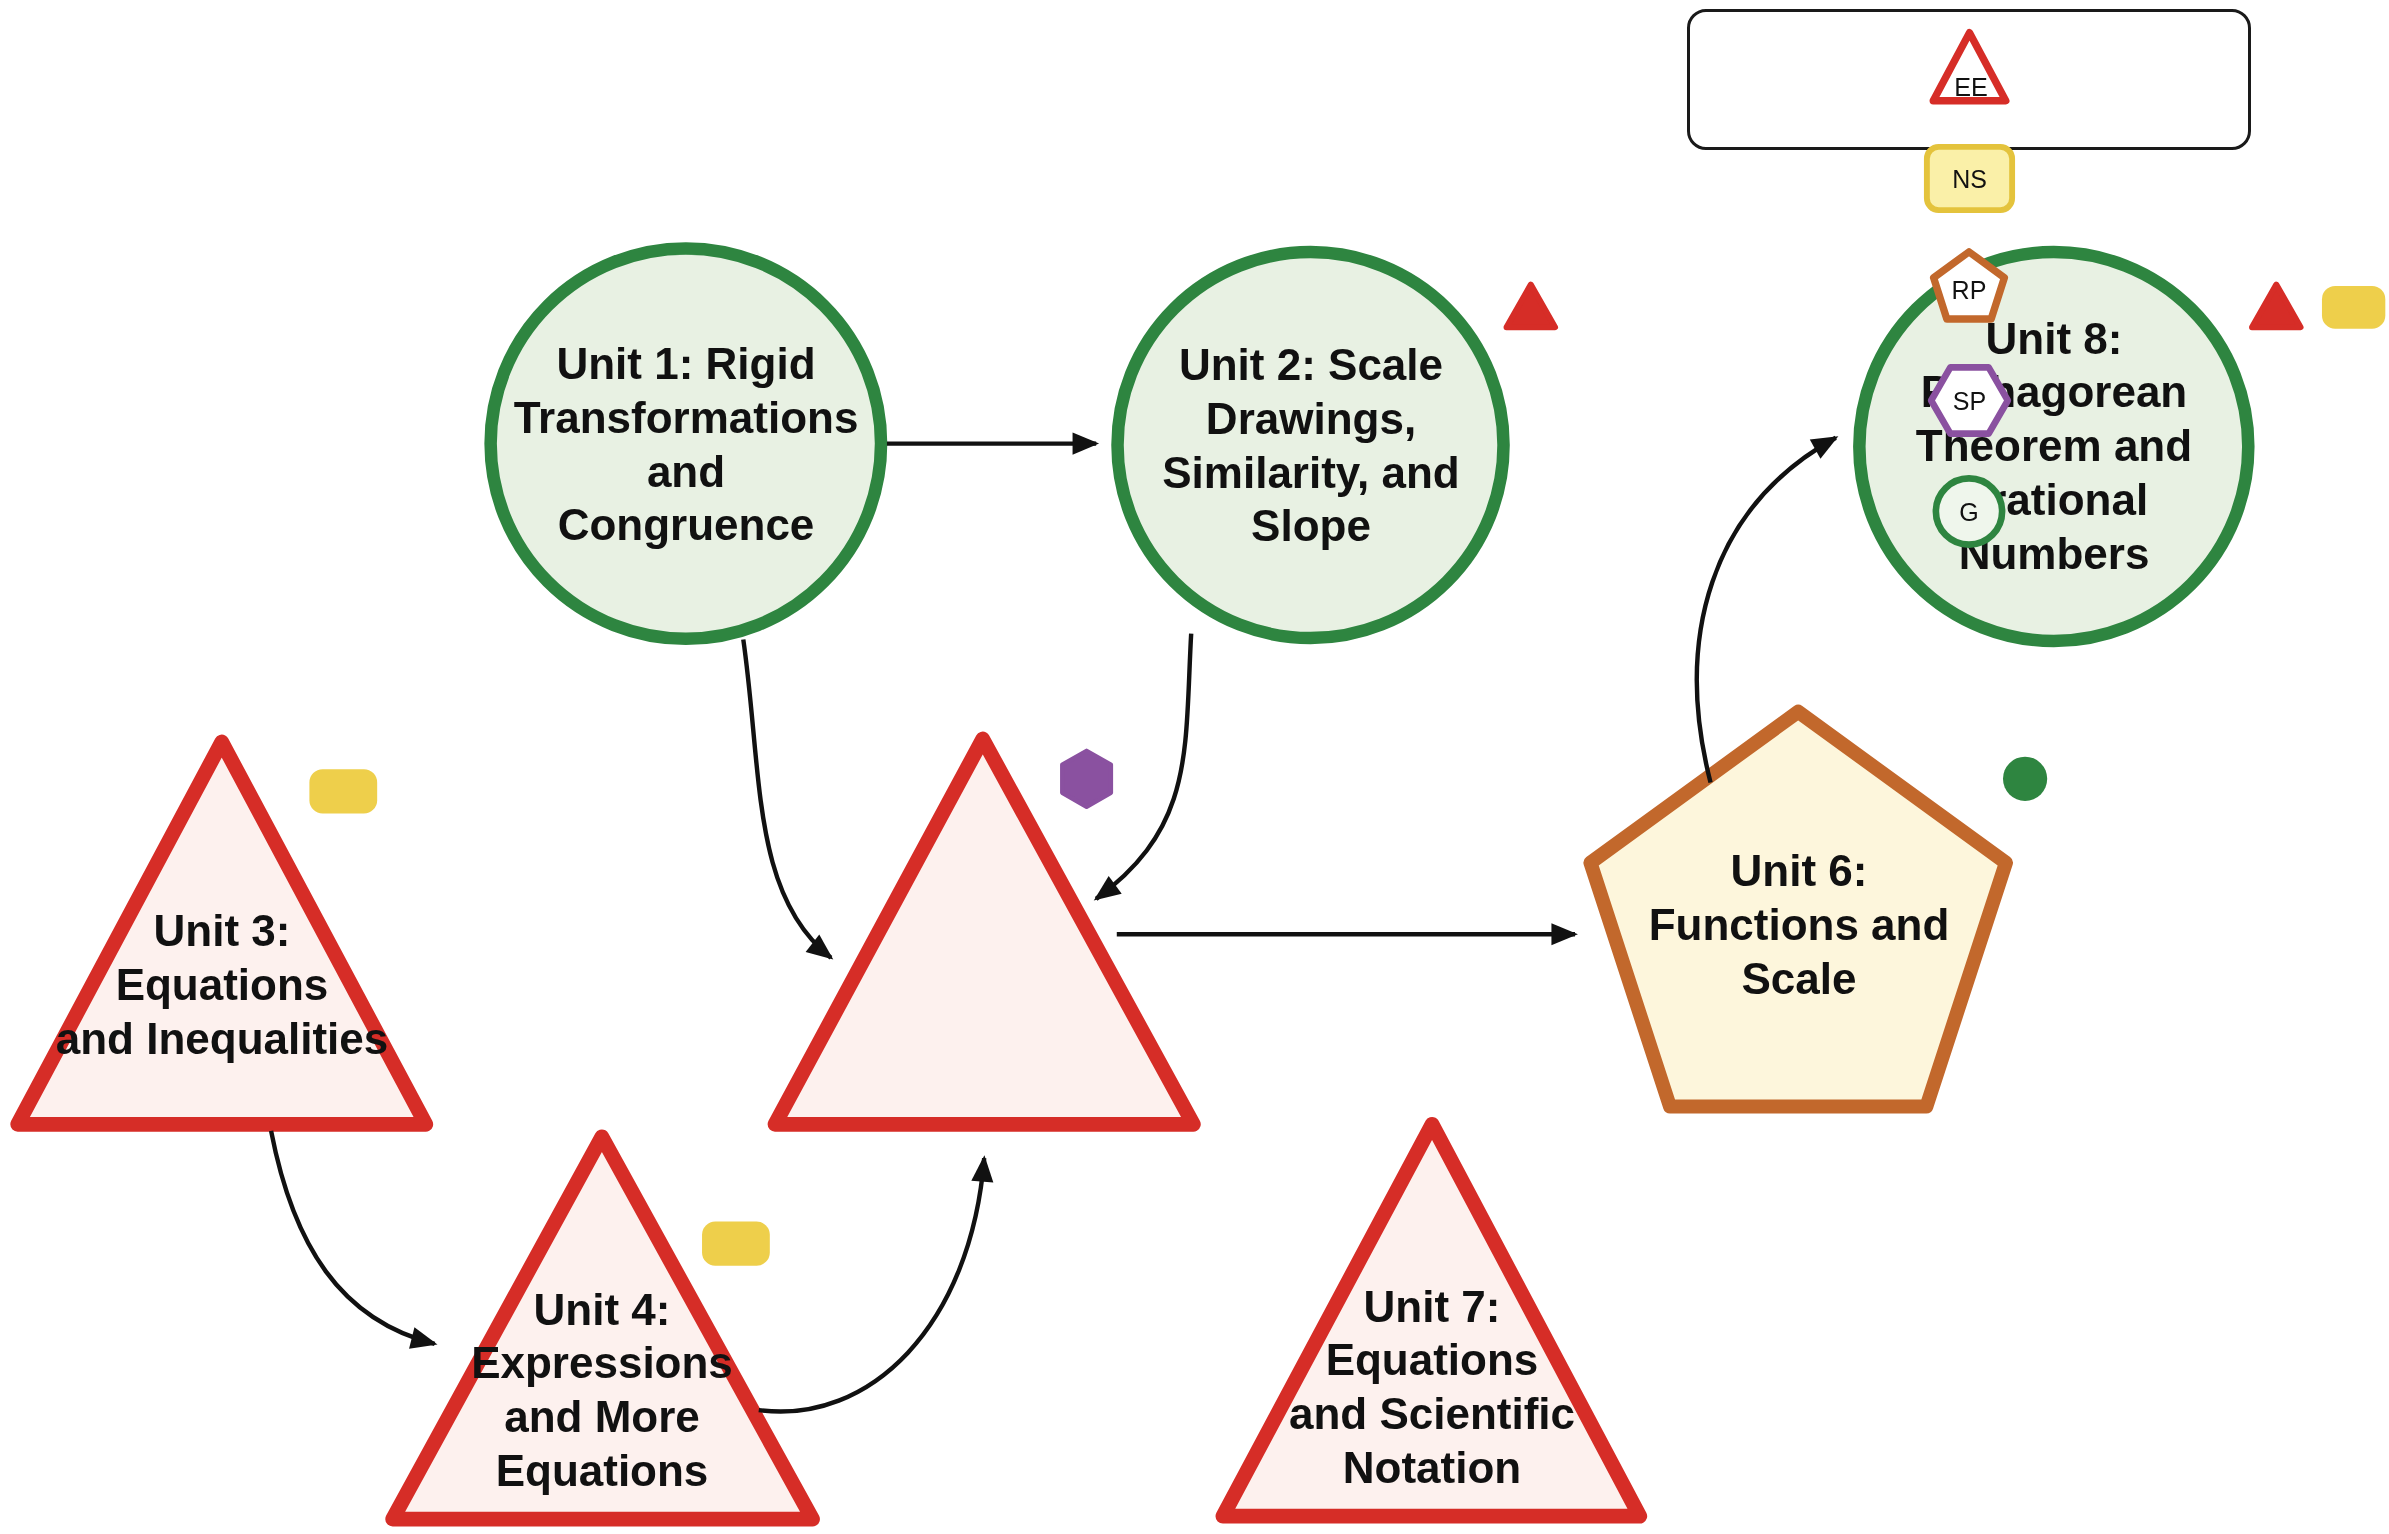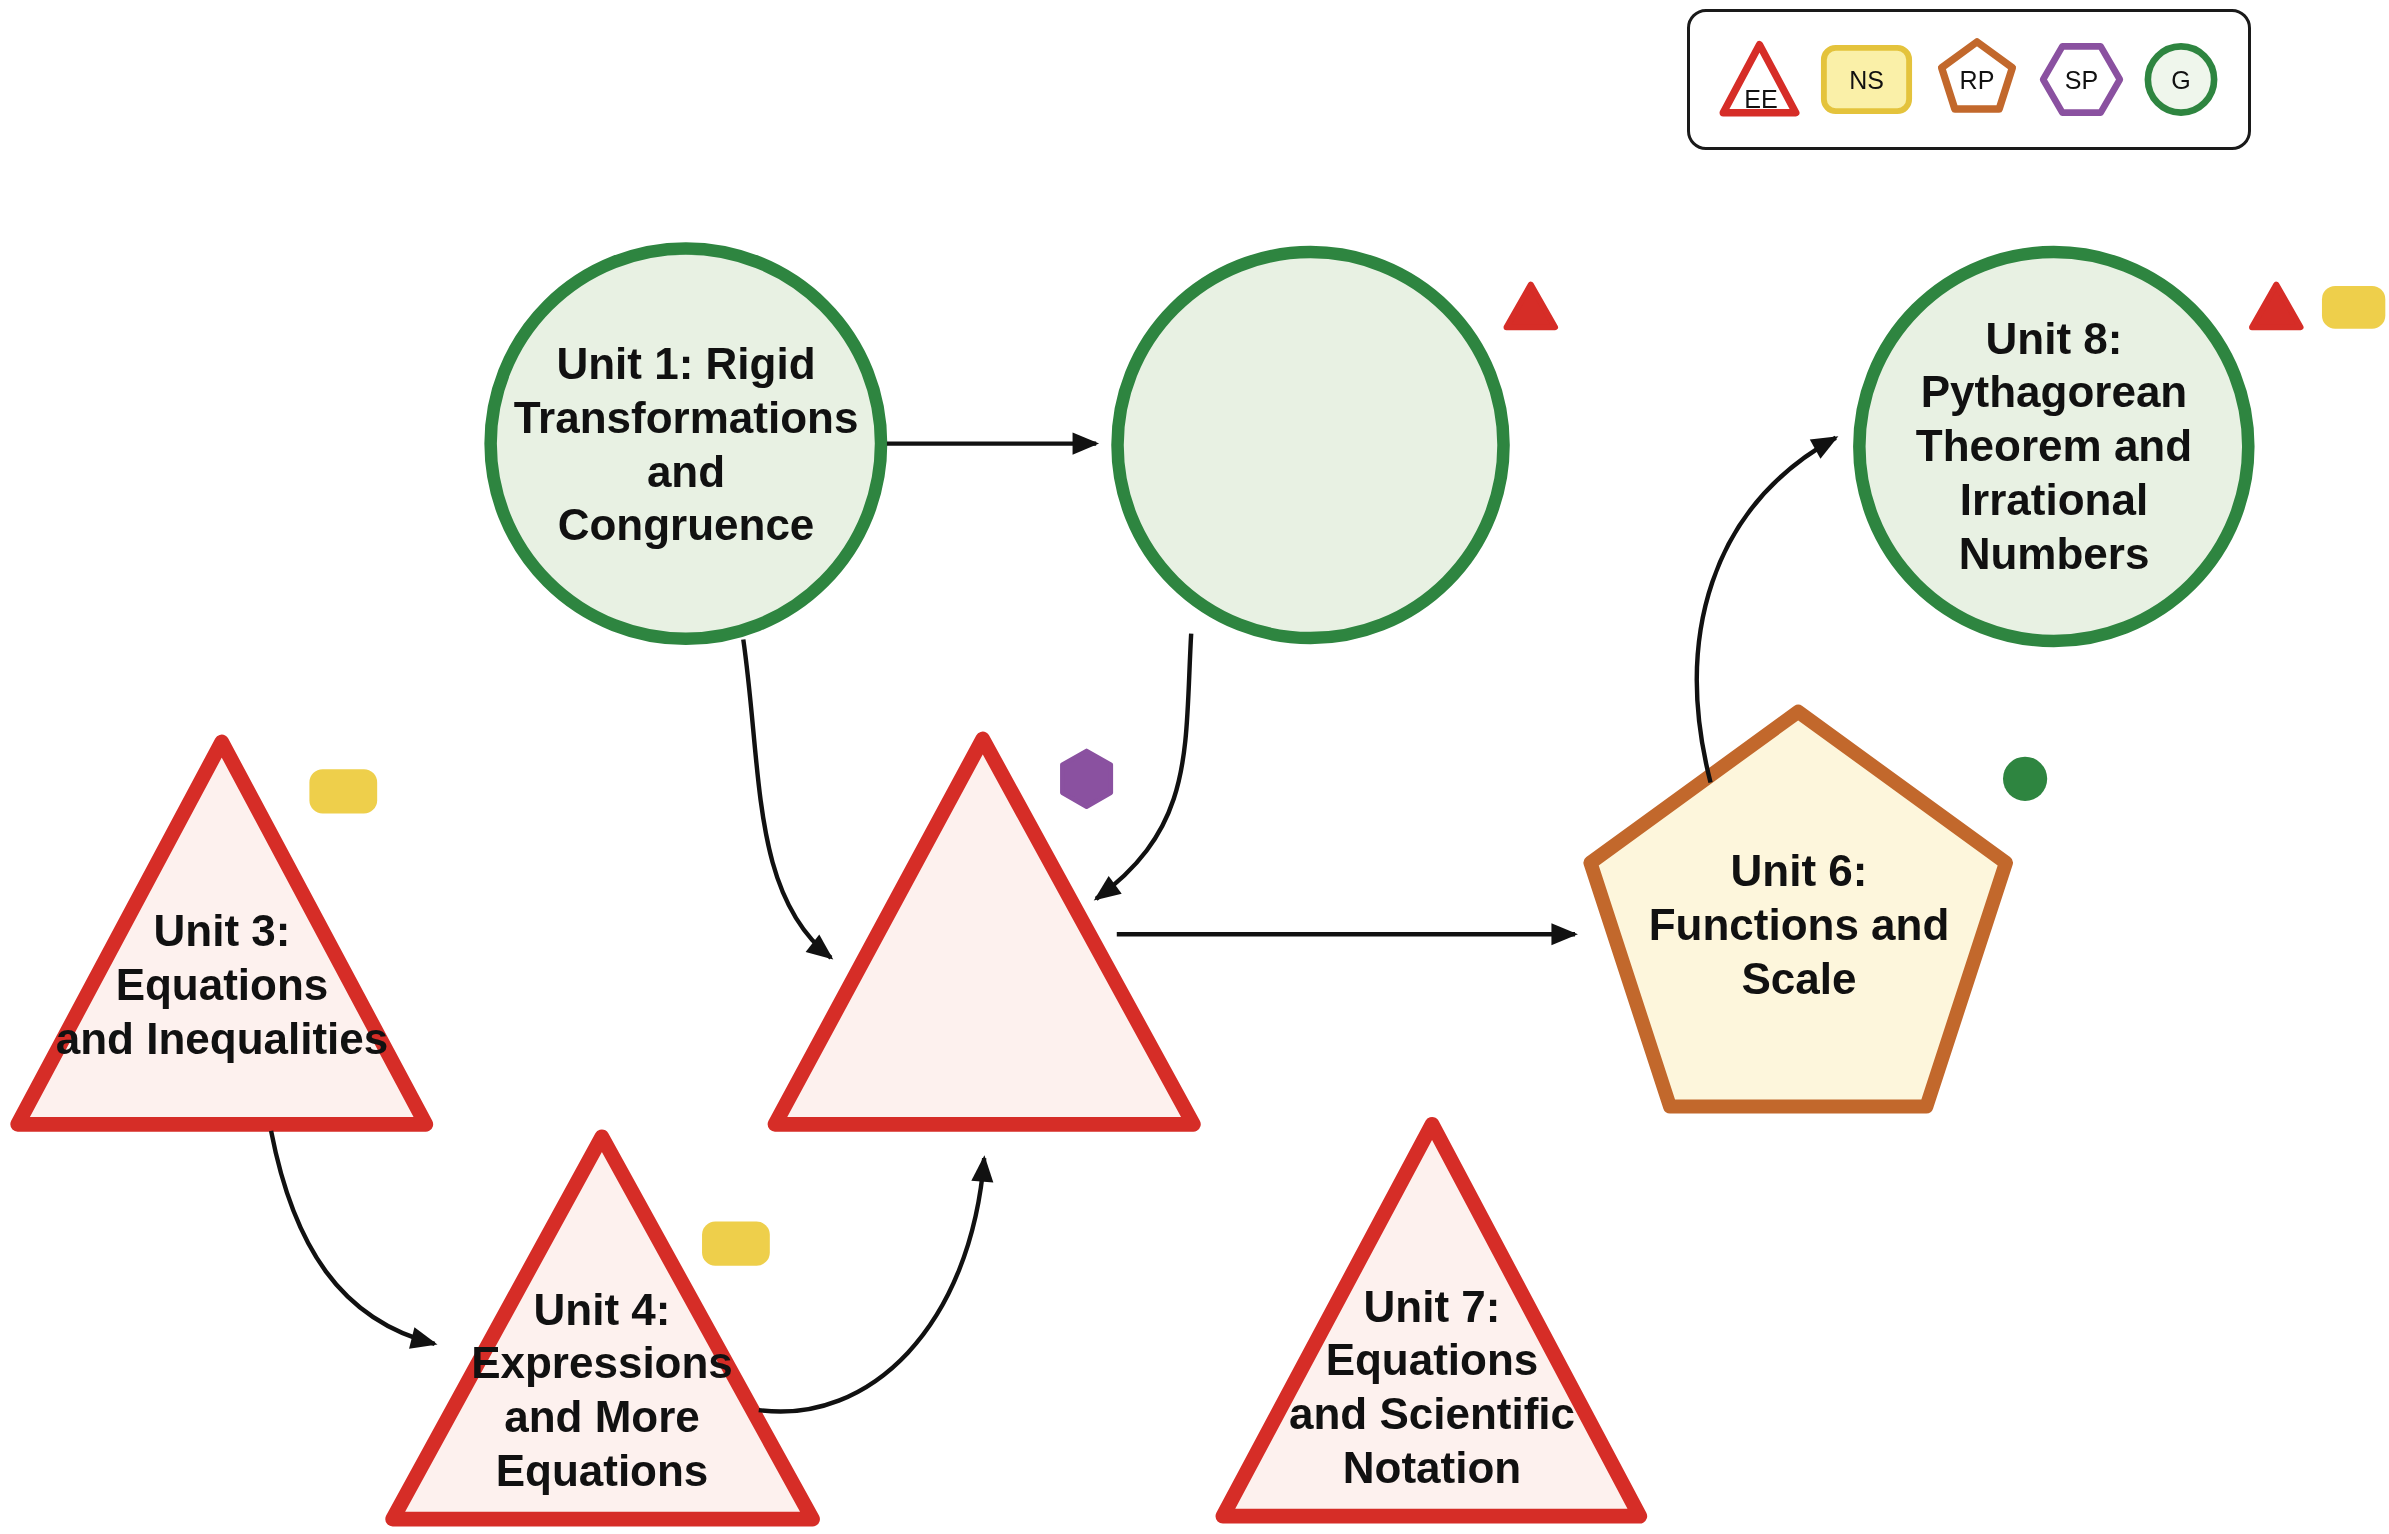--- a/index.html
+++ b/index.html
@@ -34,20 +34,21 @@
     left: 1687px; top: 8.8px;
     width: 564px; height: 141px;
     box-sizing: border-box;
     background: #ffffff;
     border: 3.7px solid #1a1a1a;
     border-radius: 19px;
     display: flex;
     align-items: center;
     justify-content: space-between;
     padding: 0 28px;
+    flex-direction: column;
   }
   .legend-item { display: flex; align-items: center; justify-content: center; }
   .legend-code {
     font-size: 34px;
     font-weight: 400;
     fill: #111111;
     font-family: "Liberation Sans", sans-serif;
   }
 </style>
 </head>
@@ -87,20 +88,24 @@
     <rect x="420" y="1044" width="92" height="60" rx="18" fill="#eecf4b"></rect>
     <rect x="953" y="1658" width="92" height="60" rx="18" fill="#eecf4b"></rect>
     <polygon points="1475,1019 1508,1038 1508,1076 1475,1095 1442,1076 1442,1038" fill="#8a51a0" stroke="#8a51a0" stroke-width="6" stroke-linejoin="round"></polygon>
     <circle cx="2749" cy="1057" r="30" fill="#2e8540"></circle>
   </svg>
 
   <div class="unit-label" style="left:686px; top:444px; width:339px; height:309px;">Unit 1: Rigid
 Transformations
 and
 Congruence</div>
+  <div class="unit-label" style="left:1311px; top:445px; width:324px; height:309px;">Unit 2: Scale
+Drawings,
+Similarity, and
+Slope</div>
   <div class="unit-label" style="left:222px; top:985px; width:383px; height:192px;">Unit 3:
 Equations
 and Inequalities</div>
   <div class="unit-label" style="left:602px; top:1390px; width:354px; height:236px;">Unit 4:
 Expressions
 and More
 Equations</div>
   <div class="unit-label" style="left:1799px; top:925px; width:354px; height:192px;">Unit 6:
 Functions and
 Scale</div>

